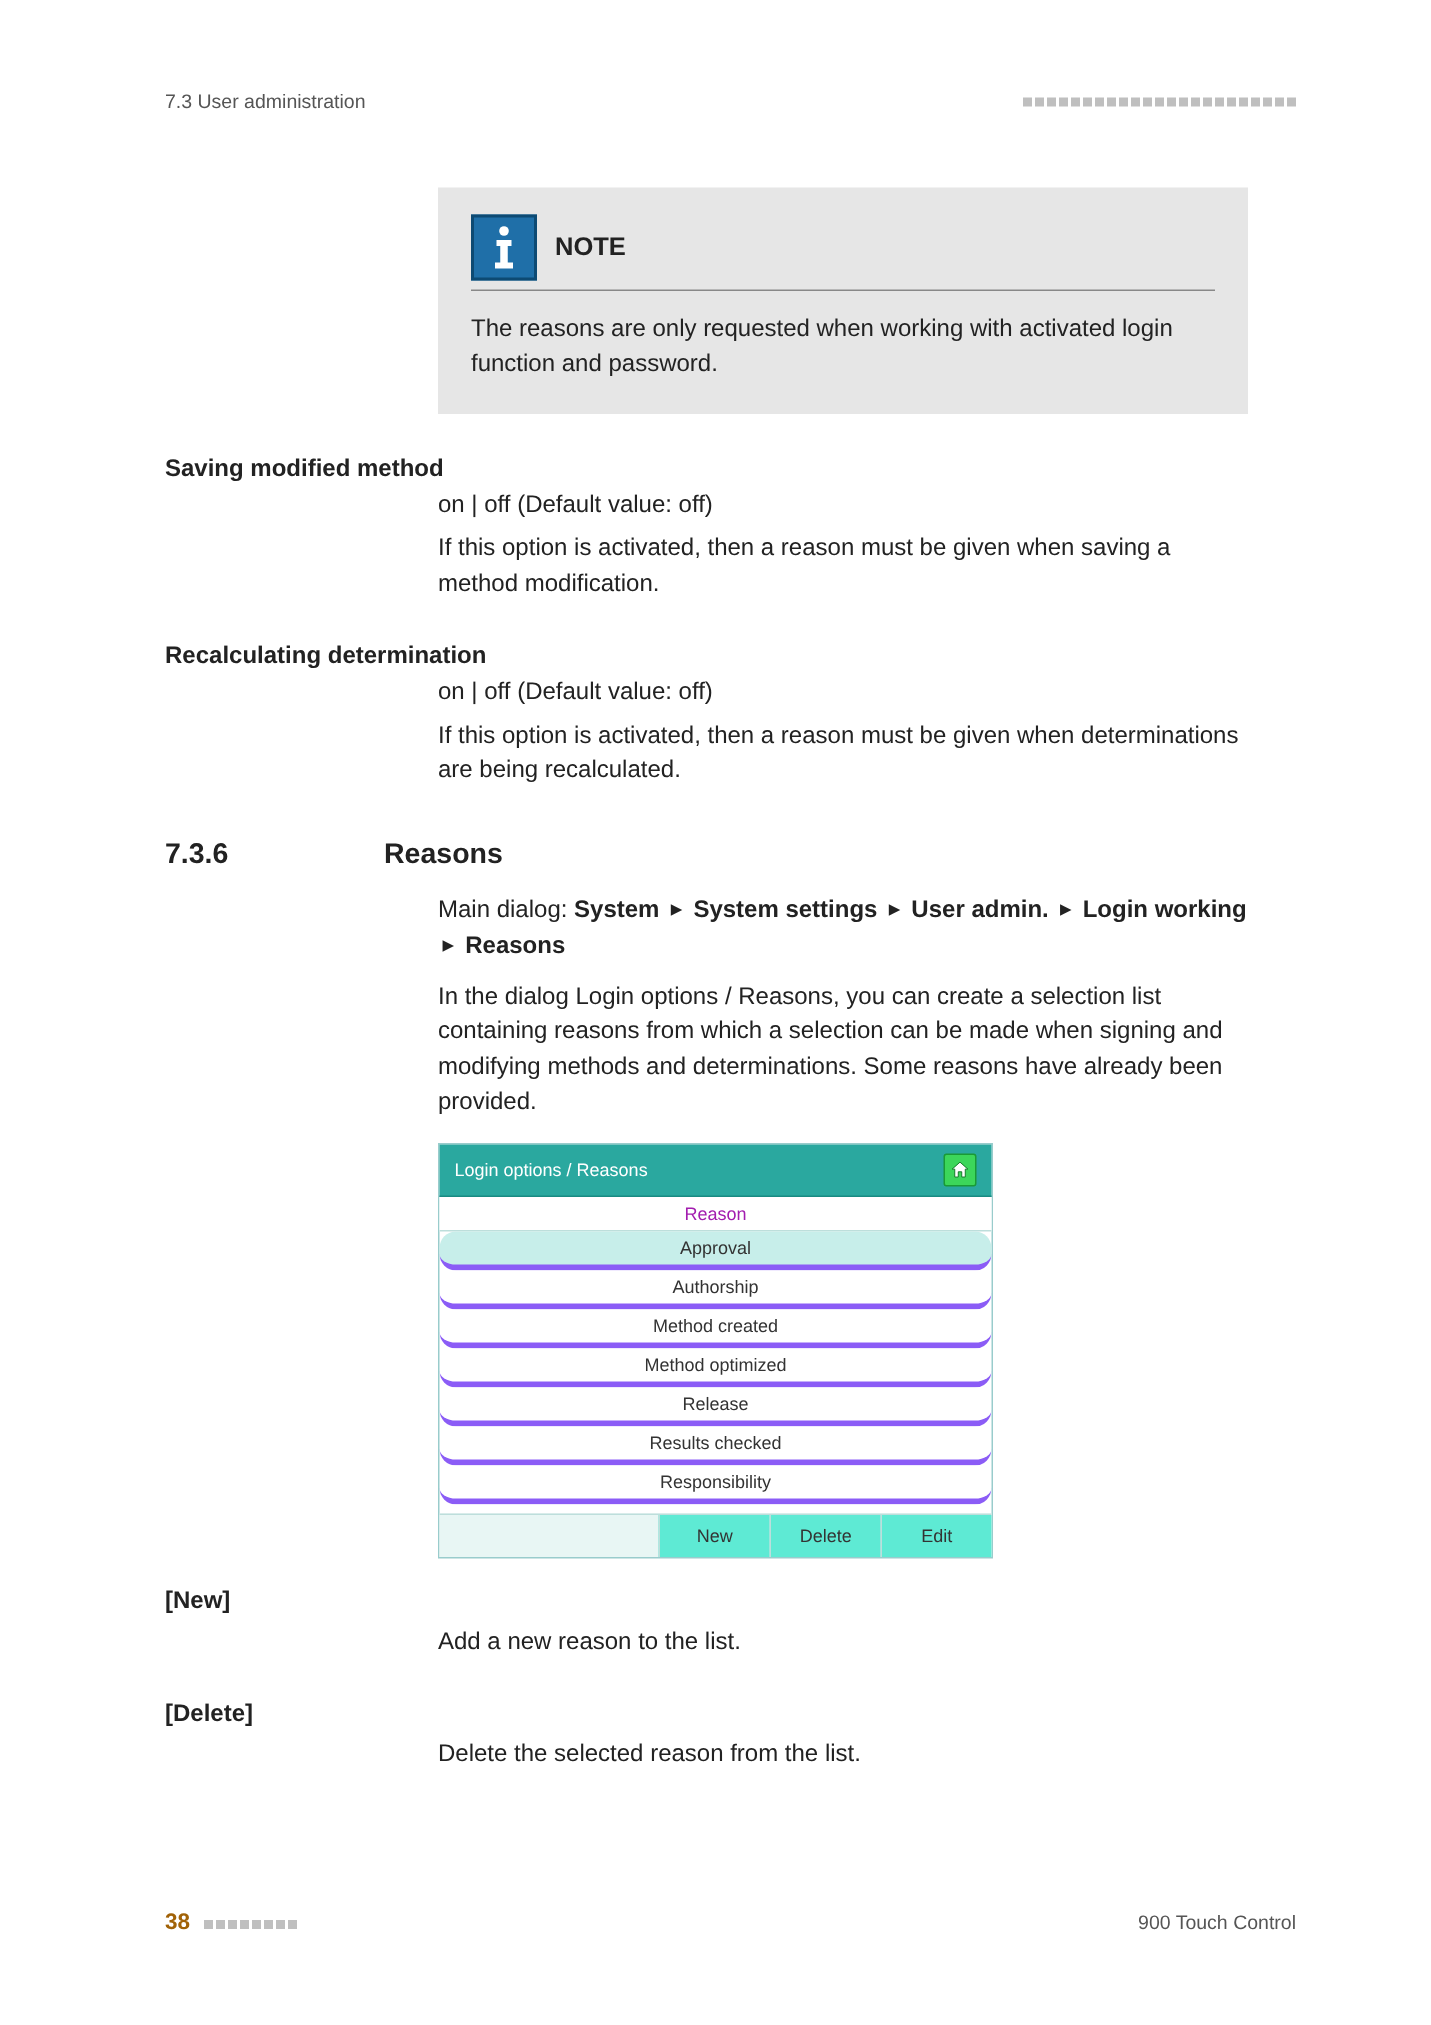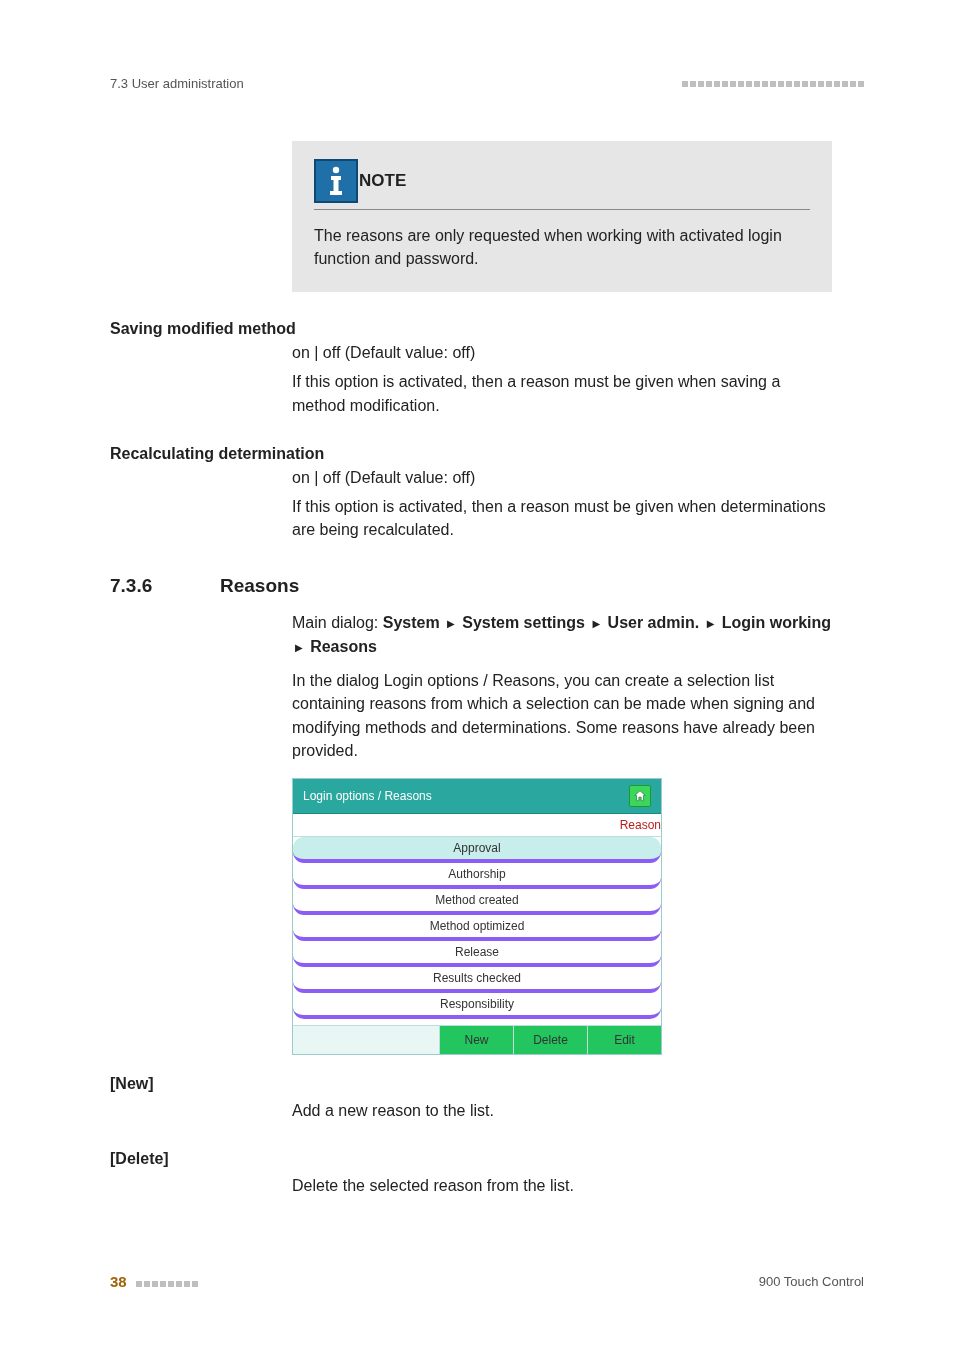--- a/index.html
+++ b/index.html
@@ -1,48 +1,48 @@
 <!DOCTYPE html>
 <html><head>
 <meta charset="utf-8">
 <style>
   * { box-sizing: border-box; margin: 0; padding: 0; }
   html, body { width: 954px; height: 1350px; background: #fff; font-family: "Segoe UI", "Helvetica Neue", Arial, sans-serif; color: #222; }
-  .page { position: relative; width: 954px; height: 1350px; padding: 76px 90px 0 110px; }
+  .page { position: relative; width: 954px; height: 1350px; padding: 60px 90px 0 110px; }
   .header { display: flex; justify-content: space-between; align-items: center; margin-bottom: 50px; font-size: 13px; color: #555; }
   .bar-right, .bar-left { display: flex; gap: 2px; }
   .bar-right span, .bar-left span { width: 6px; height: 6px; background: #bfbfbf; display: inline-block; }
   .content { margin-left: 0; }
   .indent { margin-left: 182px; width: 540px; }
   .note-box { background: #e6e6e6; padding: 18px 22px 22px 22px; margin-left: 182px; width: 540px; }
-  .note-head { display: flex; align-items: center; gap: 1px; border-bottom: 1px solid #888; padding-bottom: 6px; margin-bottom: 14px; }
+  .note-head { display: flex; align-items: center; gap: 12px; border-bottom: 1px solid #888; padding-bottom: 6px; margin-bottom: 14px; }
   .info-icon { width: 44px; height: 44px; background: #1f6fa8; border: 2px solid #0d4a73; display: flex; align-items: center; justify-content: center; }
   .info-icon svg { width: 20px; height: 32px; }
   .note-title { font-weight: 700; font-size: 17px; color: #222; }
   .note-text { font-size: 16px; line-height: 1.45; color: #222; }
   .h-label { font-weight: 700; font-size: 16px; margin-top: 28px; margin-bottom: 6px; color: #222; }
   .valrow { font-size: 16px; margin-bottom: 8px; }
   .valrow .b { font-weight: 400; }
   .bodytext { font-size: 16px; line-height: 1.45; margin-bottom: 6px; }
-  .sec-row { display: flex; align-items: center; margin-top: 34px; margin-bottom: 14px; }
+  .sec-row { display: flex; align-items: center; margin-top: 34px; margin-bottom: 14px; gap: 36px; }
   .sec-num { width: 110px; font-weight: 700; font-size: 19px; color: #222; flex-shrink: 0; }
   .sec-title { font-weight: 700; font-size: 19px; color: #222; }
   .nav { font-size: 16px; line-height: 1.5; }
   .nav .b { font-weight: 700; }
   .triangle { display: inline-block; font-size: 10px; vertical-align: middle; margin: 0 3px; }
   .screenshot { margin: 16px 0 20px 182px; width: 370px; border: 1px solid #9cc; font-family: Arial, sans-serif; font-size: 12px; }
   .ss-title { background: #2aa89f; color: #fff; padding: 6px 10px; display: flex; justify-content: space-between; align-items: center; border-bottom: 1px solid #198a82; }
   .ss-home { width: 22px; height: 22px; background: #3cd65a; border: 1px solid #1a9a35; border-radius: 2px; display: flex; align-items: center; justify-content: center; }
   .ss-home svg { width: 14px; height: 14px; }
-  .ss-colhead { background: #fff; text-align: right; padding: 4px 0; border-bottom: 1px solid #bddedb; color: #b91c1c; }
+  .ss-colhead { background: #fff; text-align: center; padding: 4px 0; border-bottom: 1px solid #bddedb; color: #a21caf; }
   .ss-row { text-align: center; padding: 4px 0; border-bottom: 4px solid #8b5cf6; color: #333; border-radius: 11px; }
   .ss-row.sel { background: #c7eeea; }
   .ss-toolbar { display: flex; background: #e8f6f4; border-top: 1px solid #bddedb; margin-top: 6px; }
   .ss-spacer { flex: 1; }
-  .ss-btn { width: 74px; text-align: center; padding: 7px 0; border-left: 1px solid #bddedb; background: #22c55e; color: #333; cursor: pointer; }
+  .ss-btn { width: 74px; text-align: center; padding: 7px 0; border-left: 1px solid #bddedb; background: #5eead4; color: #333; cursor: pointer; }
   .footer { position: absolute; bottom: 60px; left: 110px; right: 90px; display: flex; justify-content: space-between; align-items: center; font-size: 13px; }
   .page-num { font-weight: 700; font-size: 15px; color: #a16207; }
   .footer-right { color: #555; }
 </style>
 </head>
 <body>
 
 <div class="page">
   <div class="header">
     <span>7.3 User administration</span>

